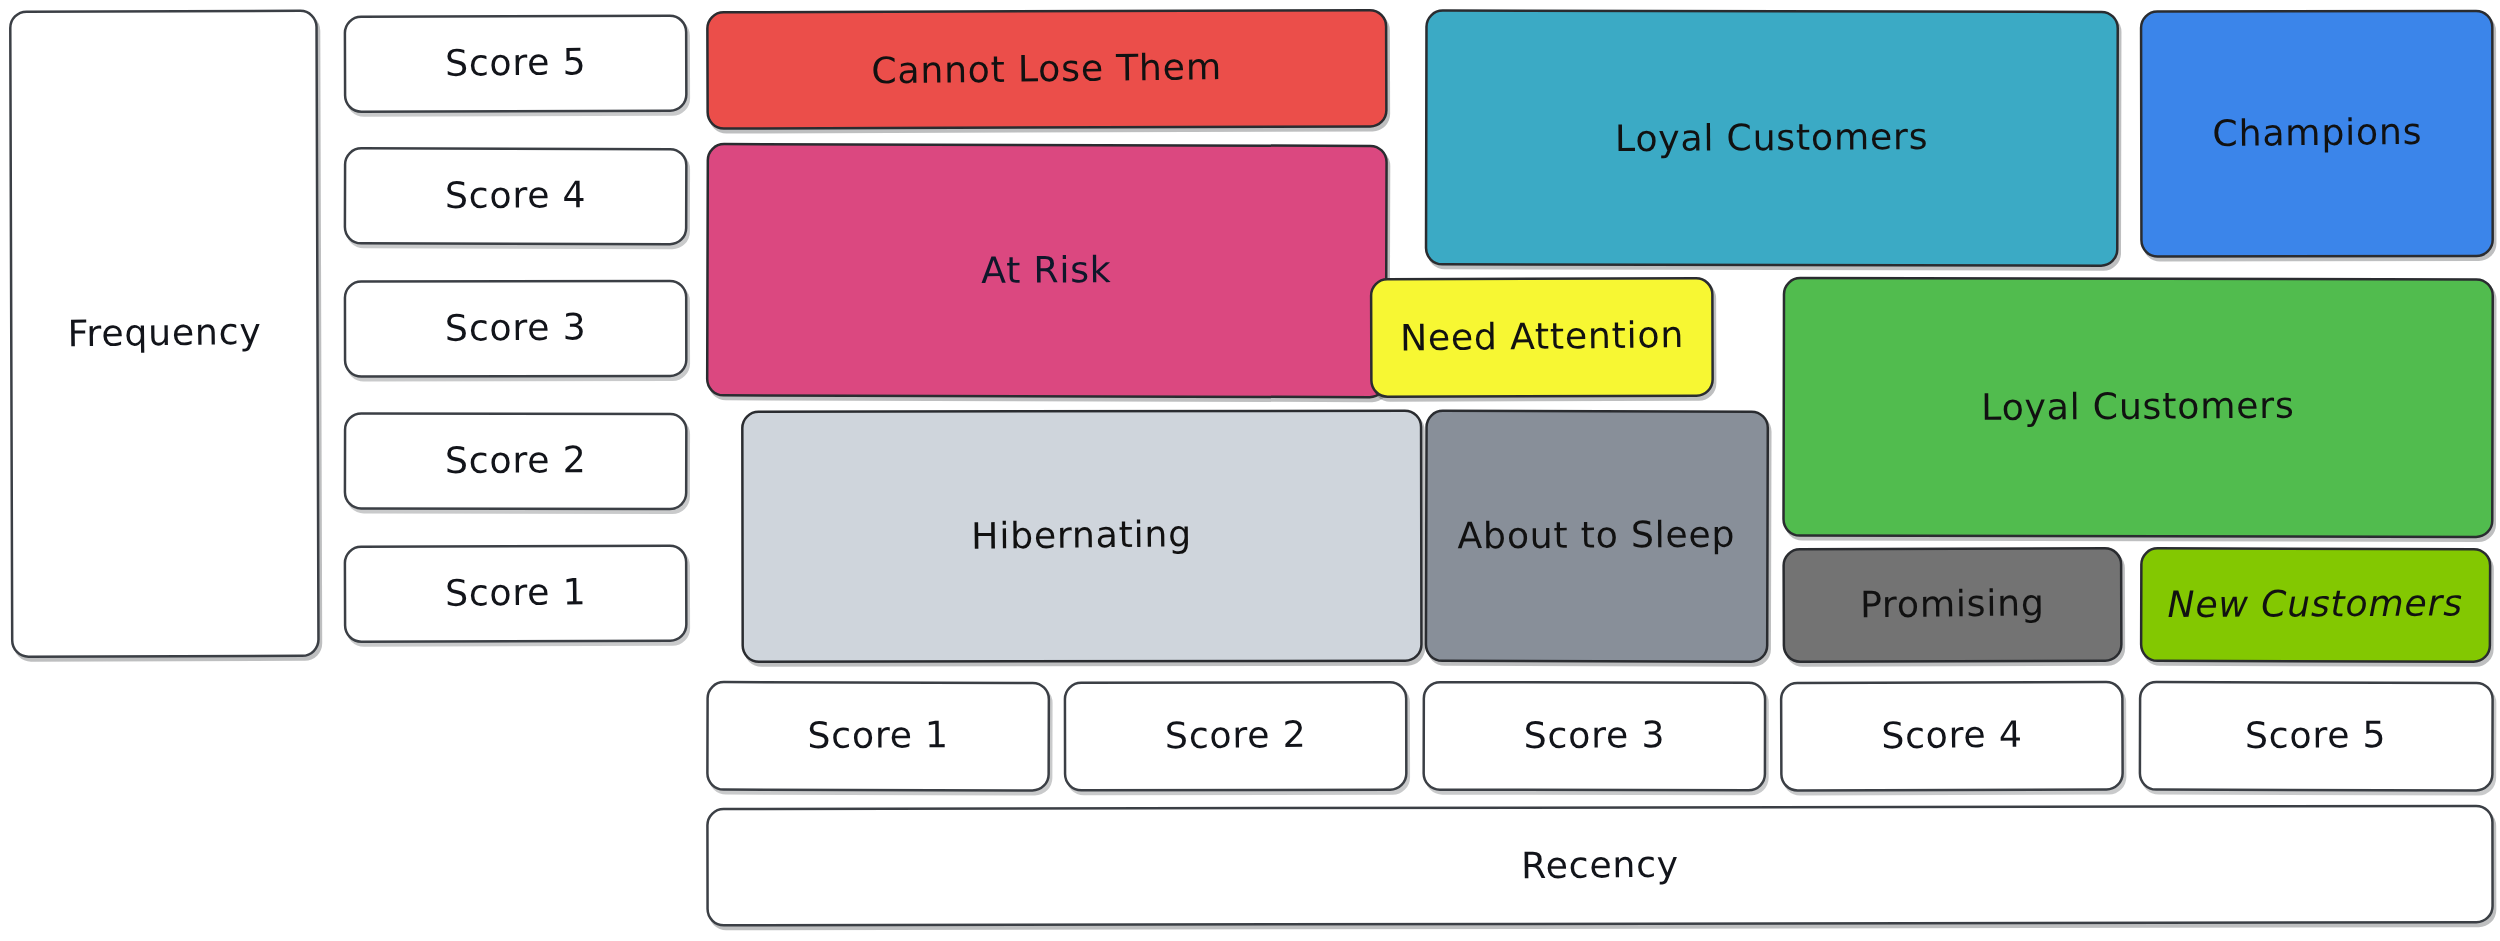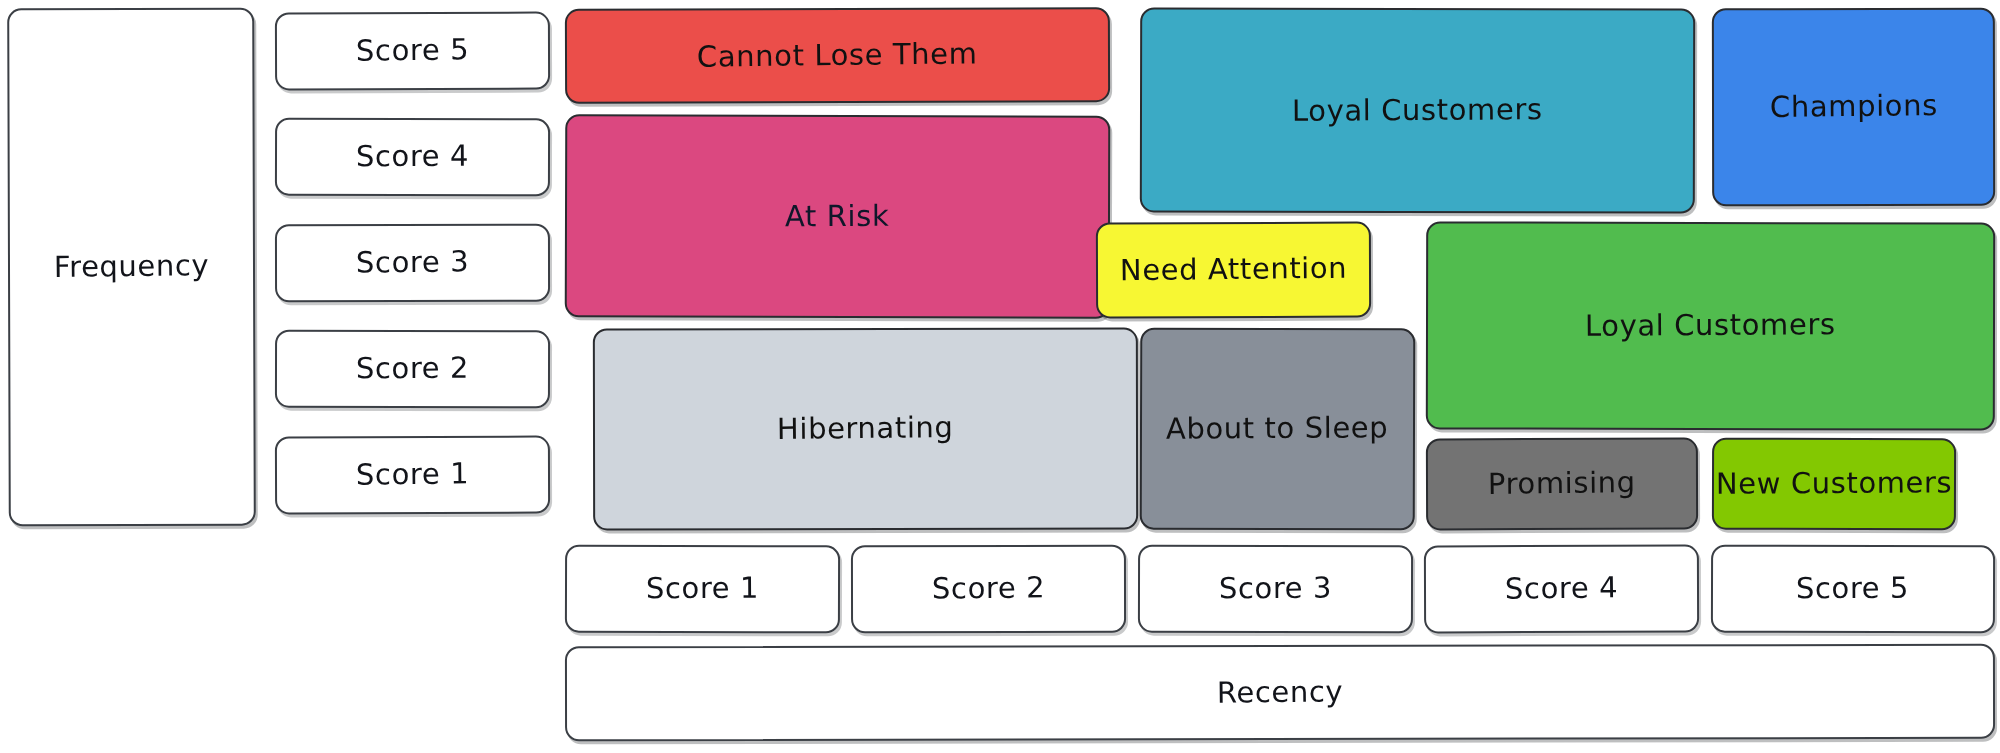--- a/index.html
+++ b/index.html
@@ -112,21 +112,21 @@
       </div>
       <div class="box seg j3" style="background: rgb(59, 133, 234); left: 1712px; top: 8px; width: 283px; height: 198px;">
         <span class="label" style="color: rgb(17, 17, 17);">Champions</span>
       </div>
       <div class="box seg j4" style="background: rgb(81, 188, 78); left: 1426px; top: 222px; width: 569px; height: 208px;">
         <span class="label" style="color: rgb(17, 17, 17);">Loyal Customers</span>
       </div>
       <div class="box seg j1" style="background: #737373; left: 1426px; top: 438px; width: 272px; height: 92px;">
         <span class="label" style="color: rgb(17, 17, 17);">Promising</span>
       </div>
-      <div class="box seg j2" style="background: rgb(131, 200, 1); left: 1712px; top: 438px; width: 244px; height: 92px;">
+      <div class="box seg j2" style="background: rgb(131, 200, 1); left: 1712px; top: 438px; width: 281px; height: 92px; font-style: italic;">
         <span class="label" style="color: rgb(17, 17, 17);">New Customers</span>
       </div>
     </div>
 
   <div id="x-scores">
       <div class="box plain j2" style="left: 565px; top: 545px; width: 275px; height: 88px;">
         <span class="label">Score 1</span>
       </div>
       <div class="box plain j3" style="left: 851px; top: 545px; width: 275px; height: 88px;">
         <span class="label">Score 2</span>

